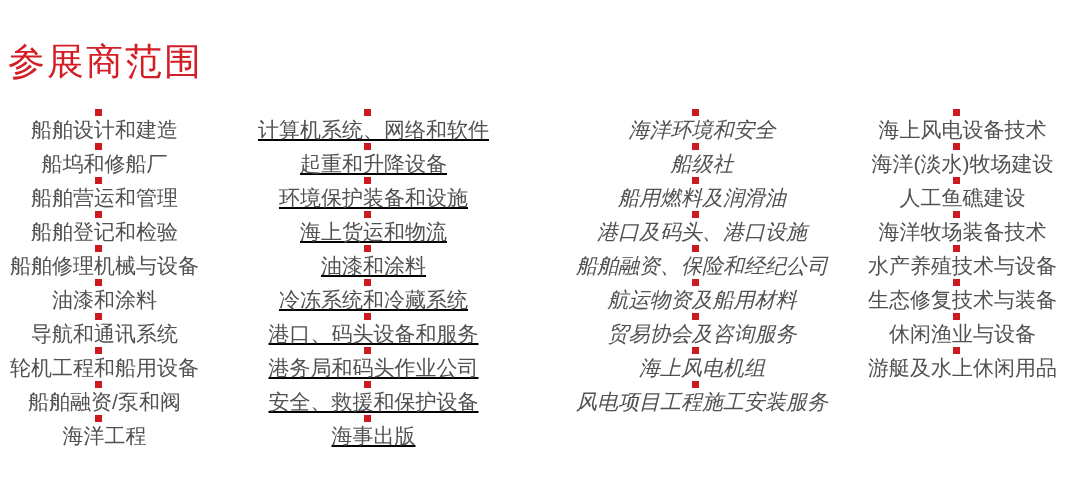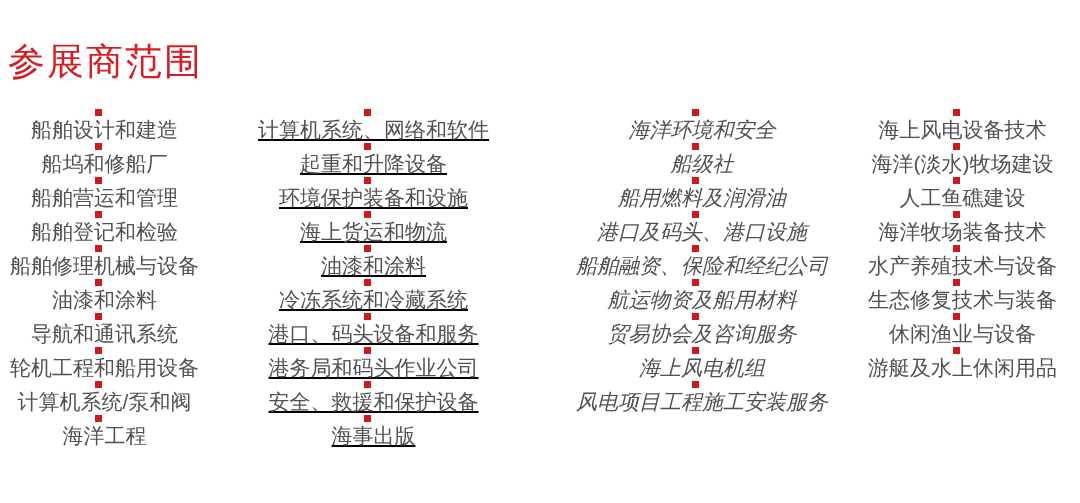--- a/index.html
+++ b/index.html
@@ -94,21 +94,21 @@
       <li>
         <span class="bullet"></span>
         <span>导航和通讯系统</span>
       </li>
       <li>
         <span class="bullet"></span>
         <span>轮机工程和船用设备</span>
       </li>
       <li>
         <span class="bullet"></span>
-        <span>计算机系统/泵和阀</span>
+        <span>船舶融资/泵和阀</span>
       </li>
       <li>
         <span class="bullet"></span>
         <span>海洋工程</span>
       </li>
     </ul>
   <ul class="col" id="col-1">
       <li>
         <span class="bullet"></span>
         <span>计算机系统、网络和软件</span>

